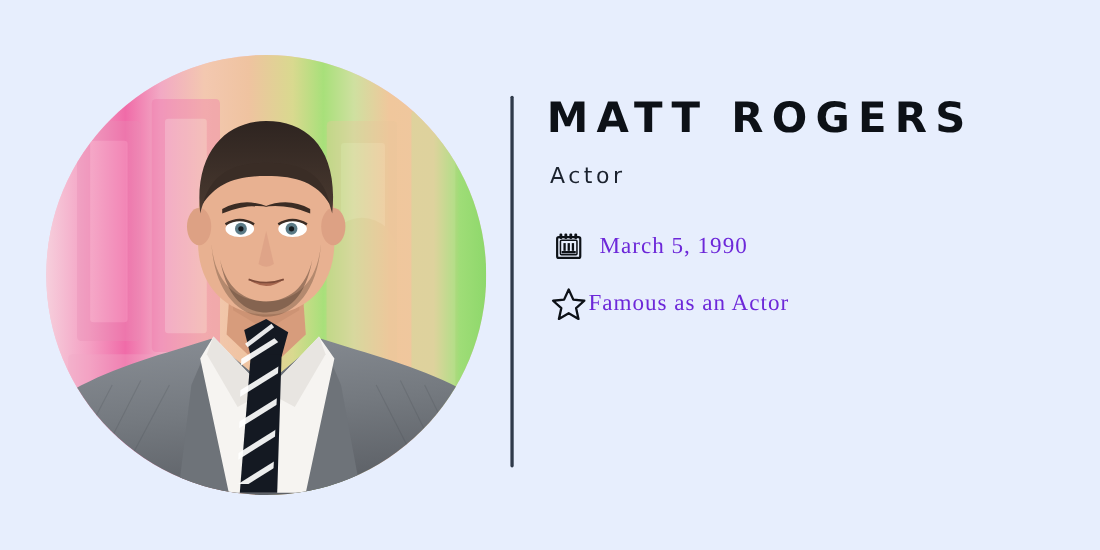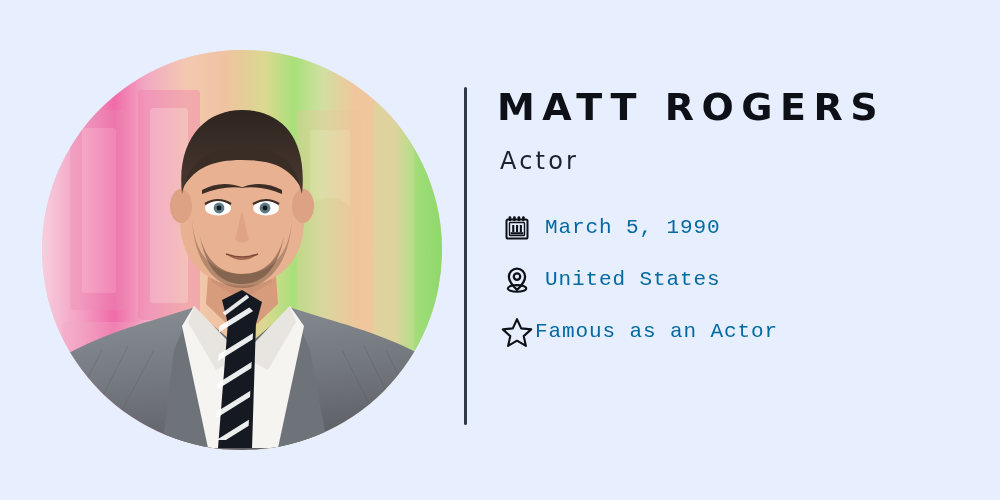--- a/index.html
+++ b/index.html
@@ -60,21 +60,21 @@
     font-size: 38px;
     font-weight: 700;
     letter-spacing: 7.5px;
     color: #0d1117;
     line-height: 1.12;
     margin: 0;
     white-space: nowrap;
   }
   .role {
     font-family: "DejaVu Sans", sans-serif;
-    font-size: 24px;
+    font-size: 20px;
     font-weight: 400;
     letter-spacing: 3.2px;
     color: #1b222e;
     margin: 18px 0 0 3px;
   }
 
   .facts {
     margin-top: 27px;
   }
   .fact {
@@ -88,25 +88,25 @@
     height: 36px;
     display: flex;
     align-items: center;
     justify-content: center;
     margin-left: 2px;
   }
   .fact-icon svg {
     display: block;
   }
   .fact-text {
-    font-family: Liberation Mono, monospace;
+    font-family: Liberation Serif, serif;
     font-size: 21px;
     font-weight: 400;
     letter-spacing: 0.9px;
-    color: #0369a1;
+    color: #6d28d9;
     margin-left: 10px;
     white-space: nowrap;
   }
   .fact-flag .fact-text { margin-left: 18px; }
   .fact-star .fact-text { margin-left: 0; }
 </style>
 </head>
 <body>
 
 <div class="card">
@@ -255,30 +255,20 @@
               <rect x="9.2" y="11" width="2.1" height="7"></rect>
               <rect x="13" y="11" width="2.1" height="7"></rect>
               <rect x="16.8" y="11" width="2.1" height="7"></rect>
               <rect x="7.6" y="18.2" width="12.8" height="2.2"></rect>
             </g>
           </svg>
         </span>
         <span class="fact-text">March 5, 1990</span>
       </div>
 
-      <div class="fact fact-location">
-        <span class="fact-icon">
-          <svg width="28" height="28" viewBox="0 0 28 28">
-            <path d="M14 2.6c-4.5 0-8.1 3.6-8.1 8.1 0 5.6 8.1 13.2 8.1 13.2s8.1-7.6 8.1-13.2c0-4.5-3.6-8.1-8.1-8.1z" fill="none" stroke="#0d1117" stroke-width="2.3" stroke-linejoin="round"></path>
-            <circle cx="14" cy="10.6" r="3.2" fill="none" stroke="#0d1117" stroke-width="2.3"></circle>
-            <ellipse cx="14" cy="22.4" rx="9.2" ry="3.3" fill="none" stroke="#0d1117" stroke-width="2.1"></ellipse>
-          </svg>
-        </span>
-        <span class="fact-text">United States</span>
-      </div>
 
       <div class="fact fact-star">
         <span class="fact-icon">
           <svg width="32" height="32" viewBox="0 0 32 32">
             <path d="M16 3.2 L20.2 12.4 L30.2 13.4 L22.7 20.1 L24.9 29.9 L16 24.7 L7.1 29.9 L9.3 20.1 L1.8 13.4 L11.8 12.4 Z" fill="none" stroke="#0d1117" stroke-width="2.1" stroke-linejoin="round"></path>
           </svg>
         </span>
         <span class="fact-text">Famous as an Actor</span>
       </div>
 

